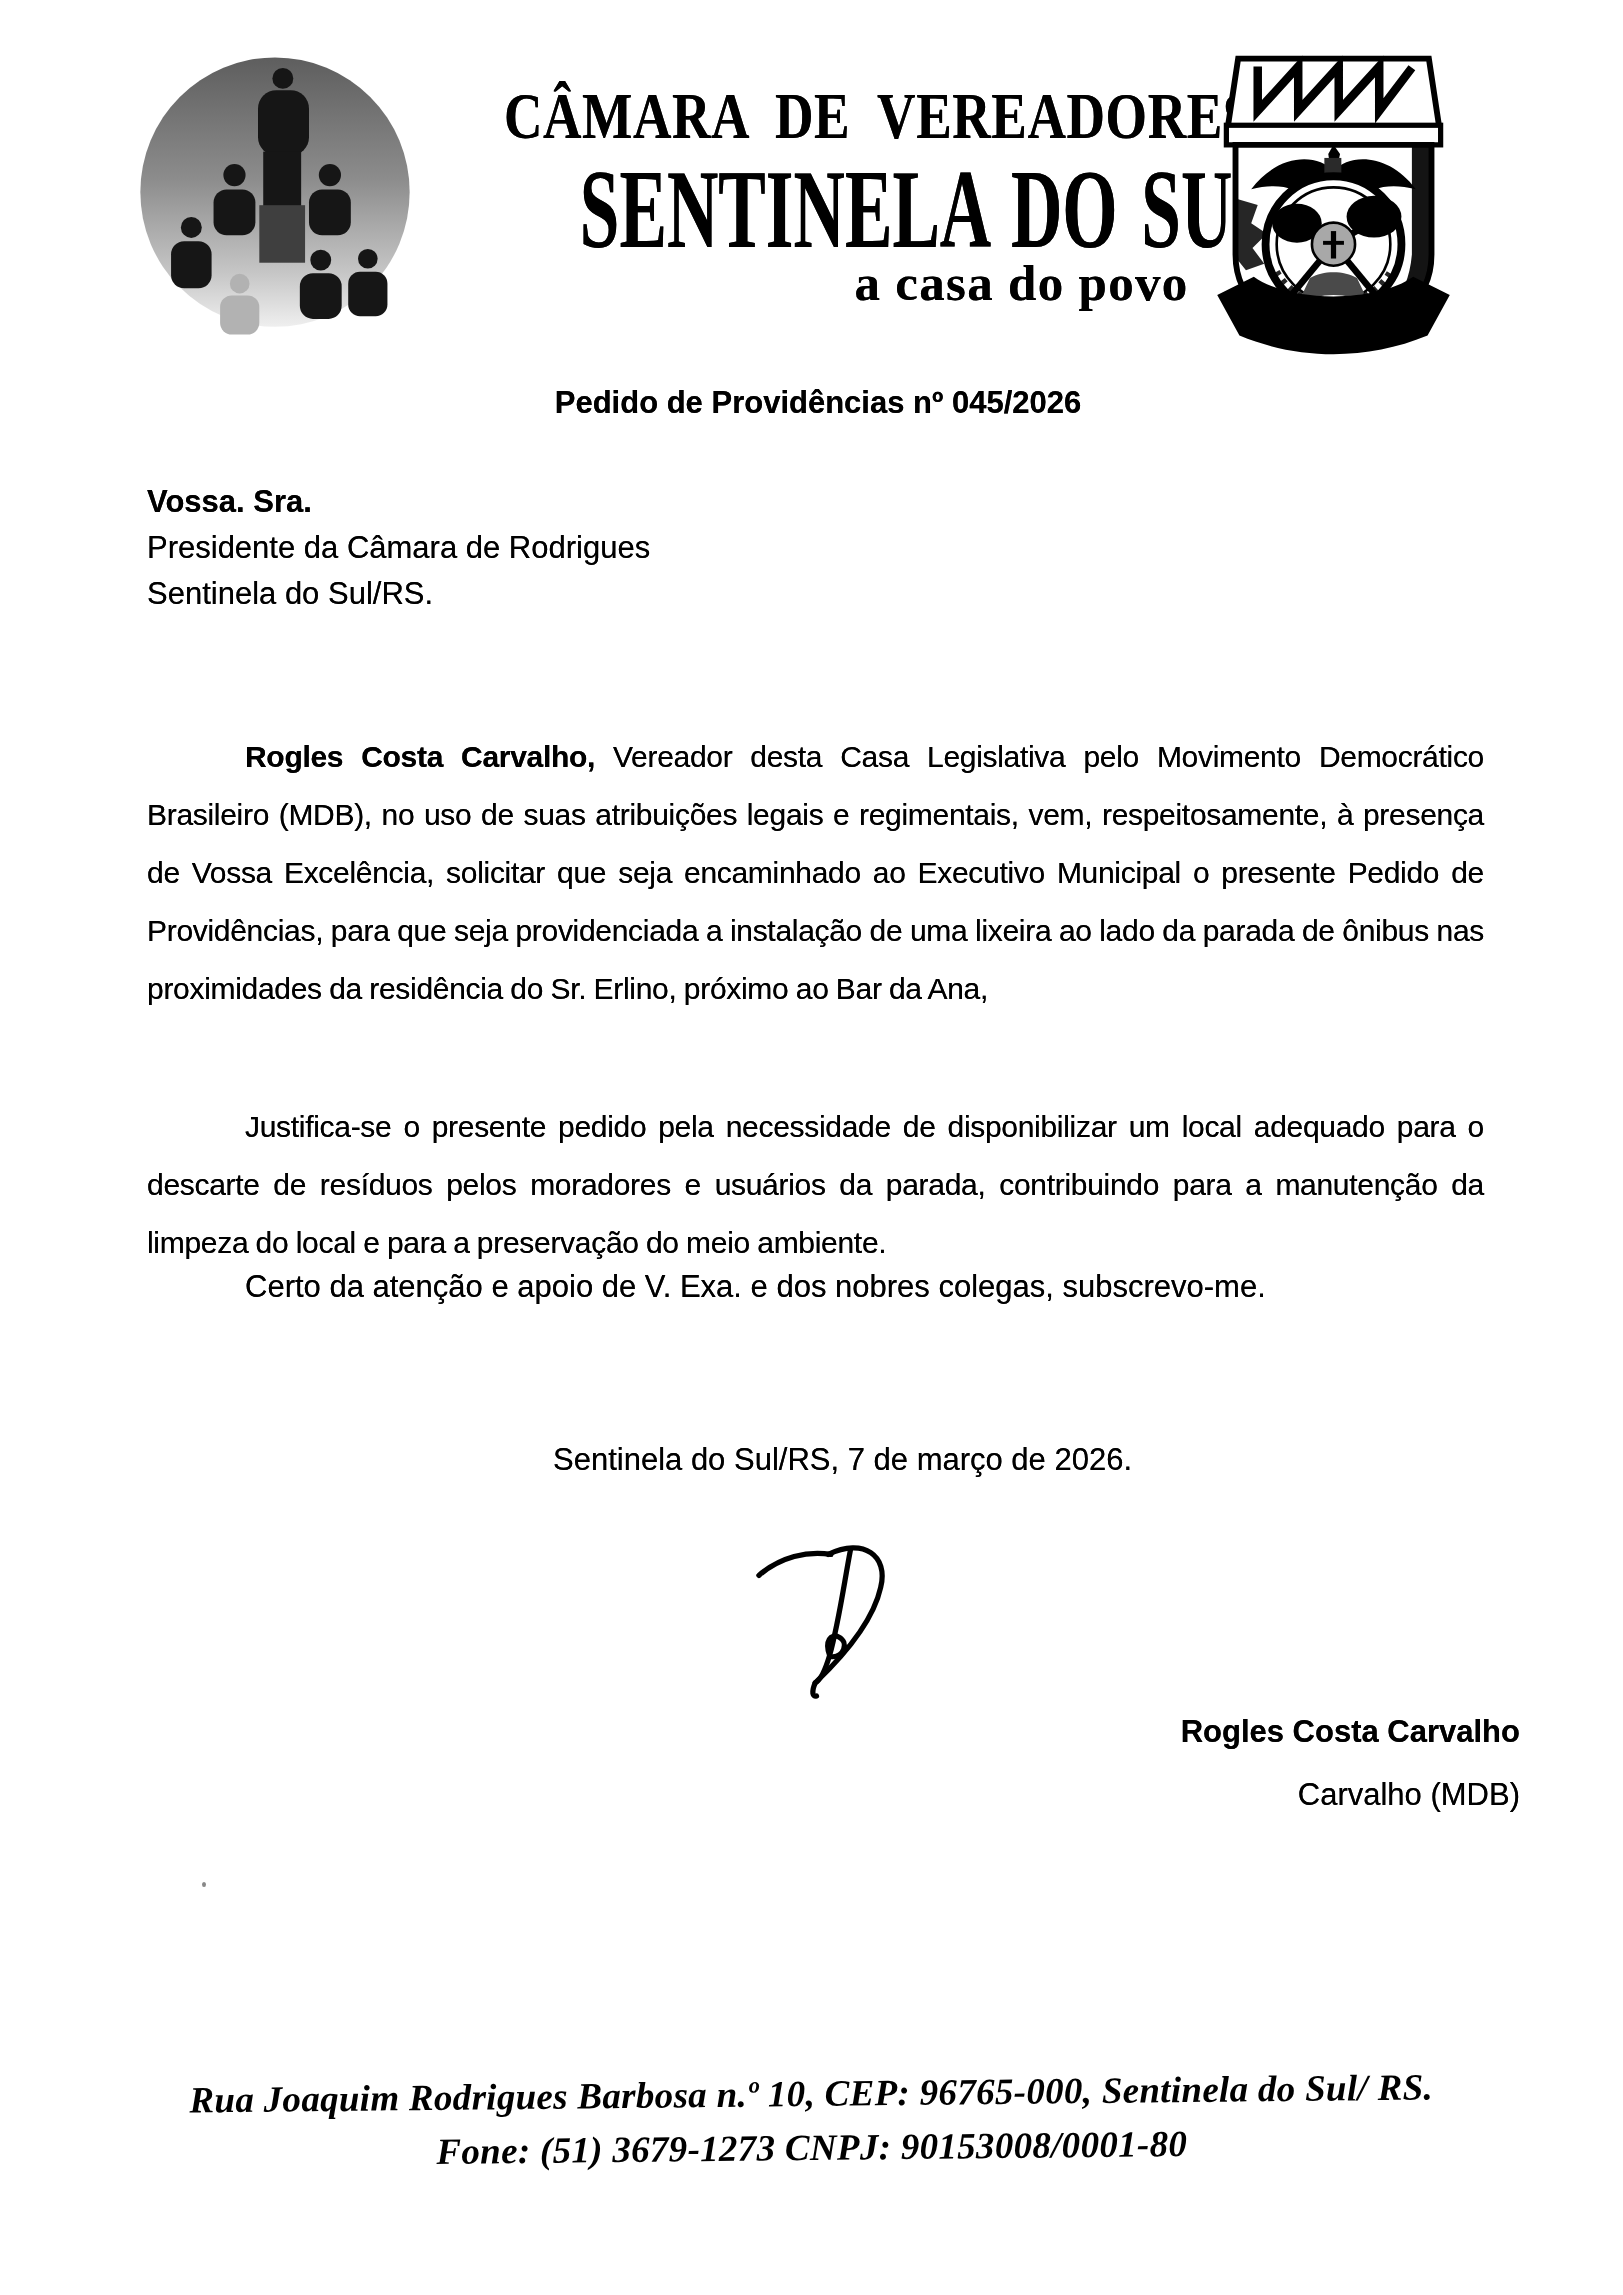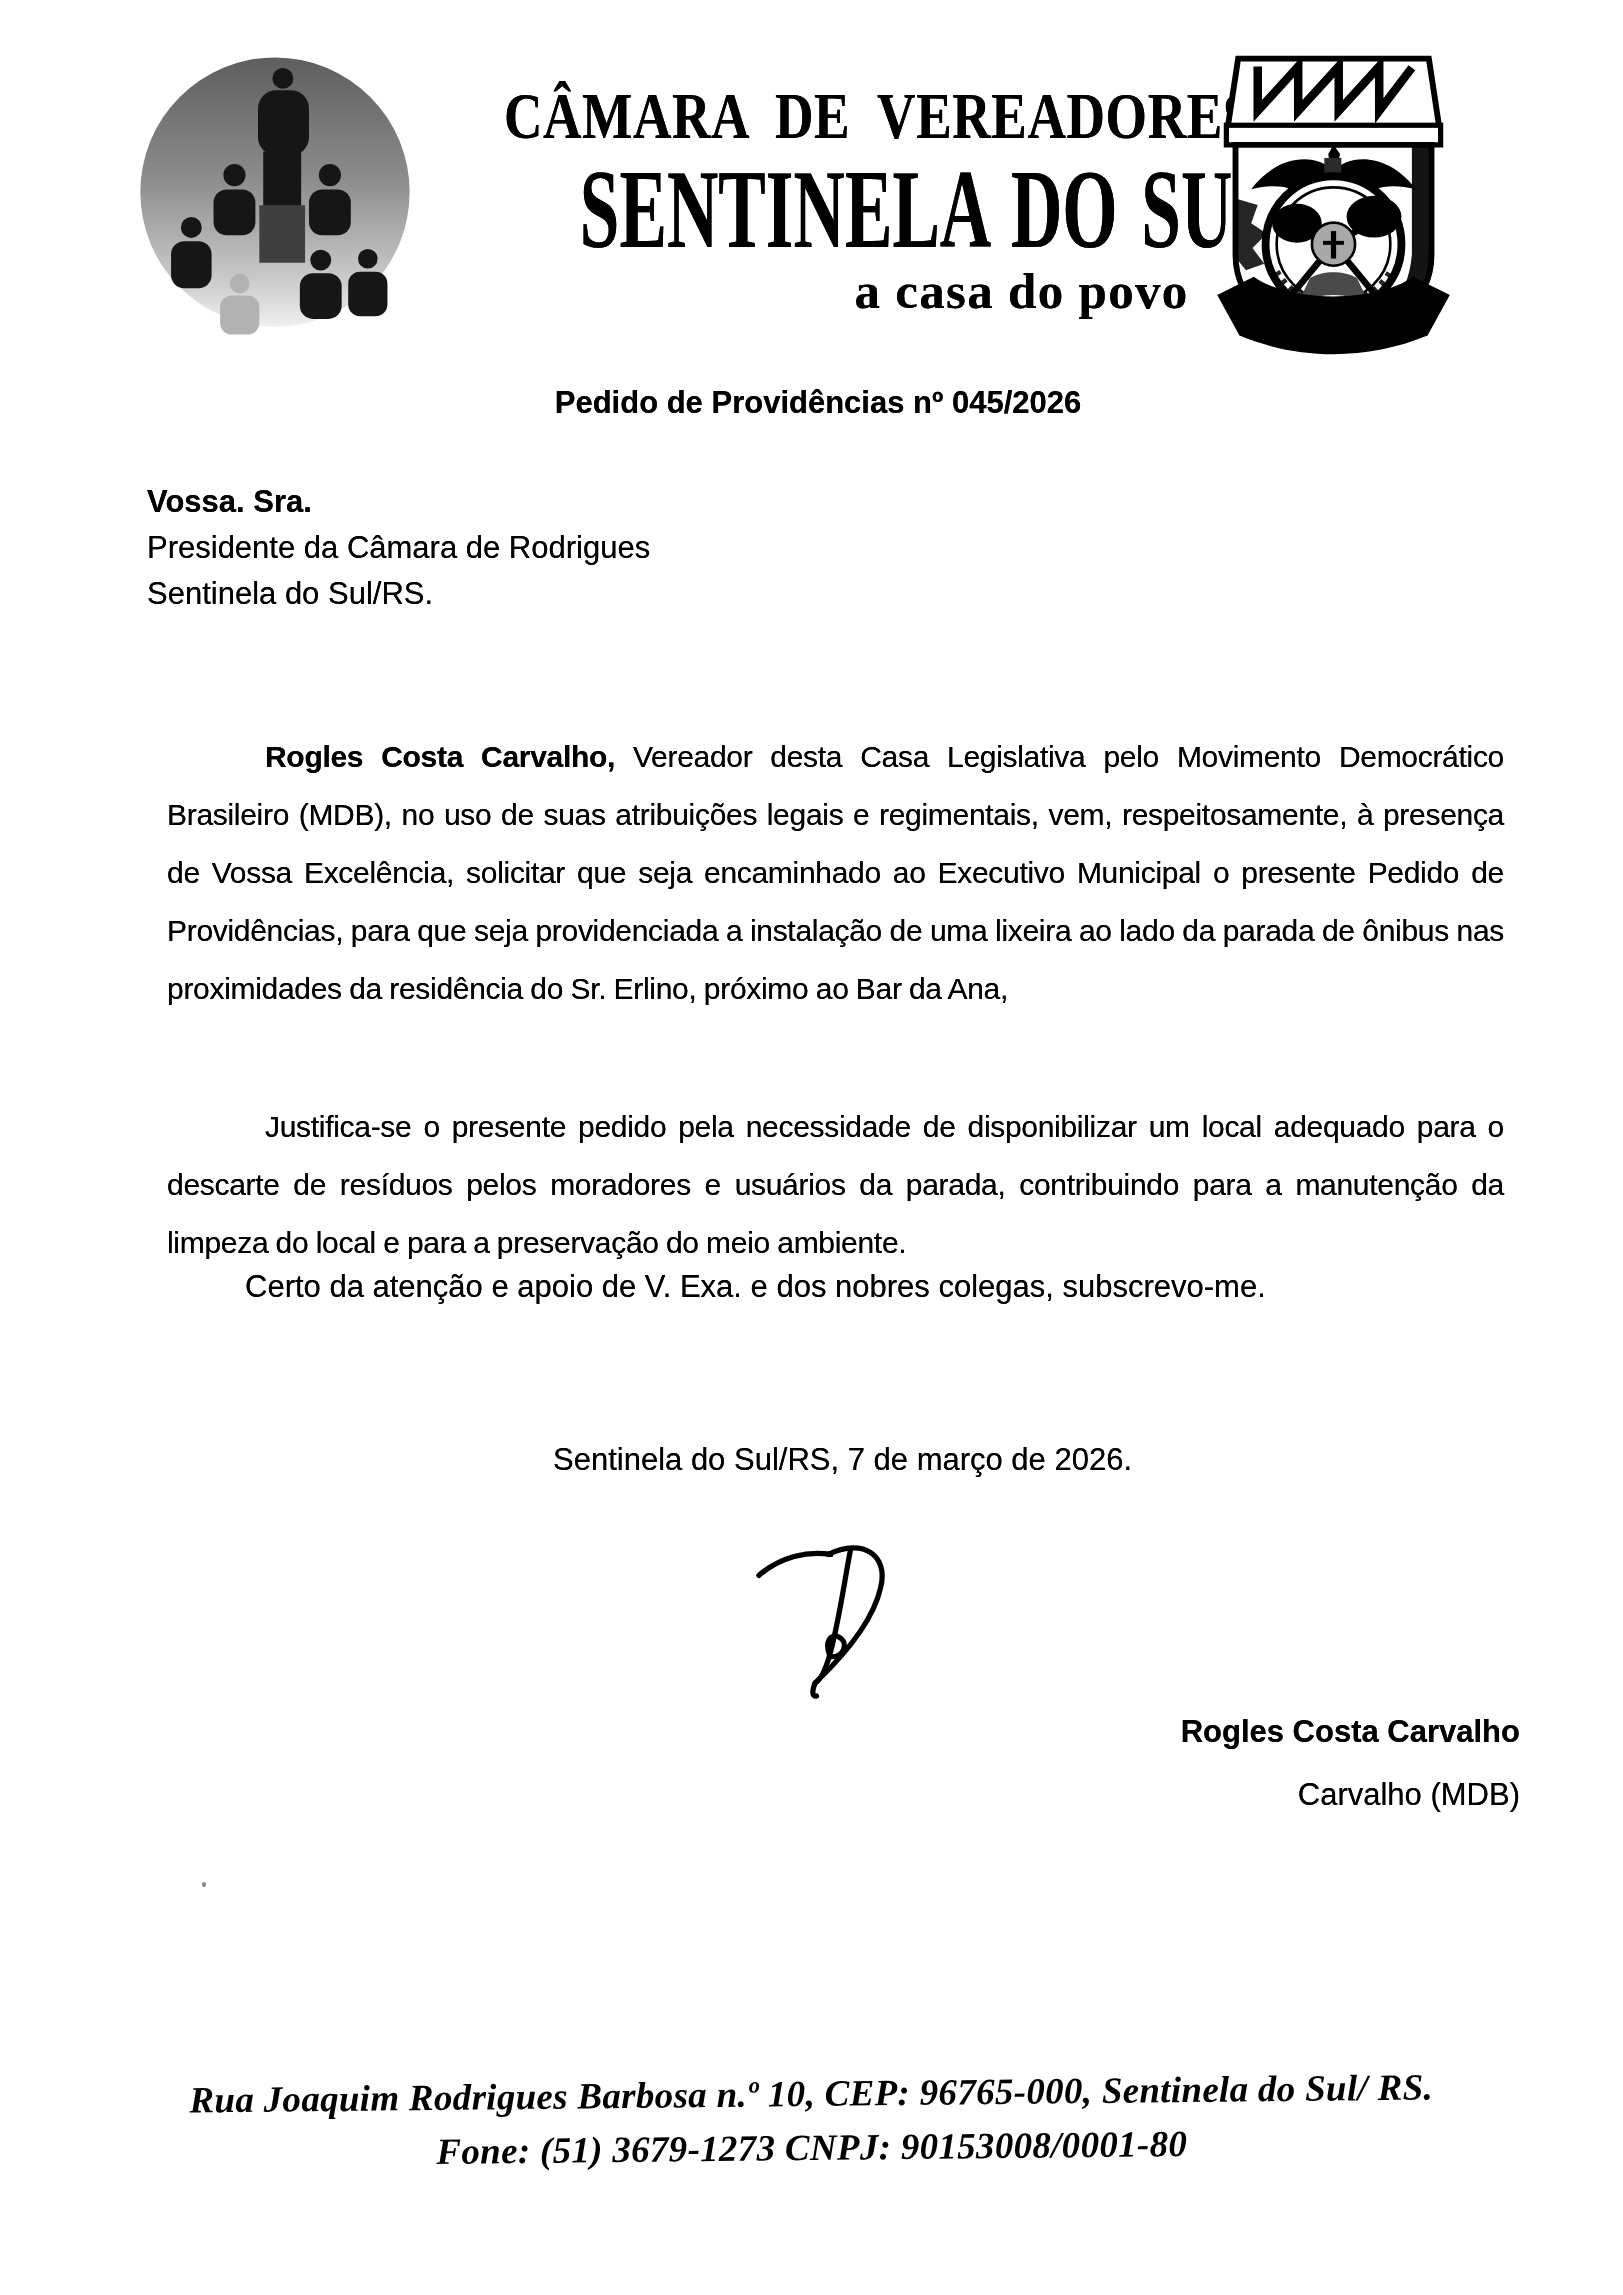--- a/index.html
+++ b/index.html
@@ -16,38 +16,38 @@
     white-space:nowrap;letter-spacing:0.7px;word-spacing:17px;
     transform:scaleX(.82);transform-origin:center;
   }
   .org-line2{
     position:absolute;left:432px;top:152px;width:799px;text-align:center;
     font-family:"Liberation Serif",serif;font-weight:bold;font-size:113px;line-height:113px;
     white-space:nowrap;letter-spacing:0;word-spacing:9.2px;
     transform:scaleX(.63);transform-origin:center;
   }
   .tagline{
-    position:absolute;left:812px;top:264px;width:419px;text-align:center;
+    position:absolute;left:812px;top:256px;width:419px;text-align:center;
     font-family:"Liberation Serif",serif;font-weight:bold;font-size:51px;line-height:55px;
     letter-spacing:1.3px;white-space:nowrap;
   }
   
   .ink{text-shadow:0 0 0.4px rgba(0,0,0,.85);}
   .doc-title{
     position:absolute;left:0;top:385px;width:1623px;text-align:center;
     font-size:31px;font-weight:bold;transform:translateX(6.5px);
   }
   .recipient{
     position:absolute;left:147px;top:479px;width:1337px;
     font-size:31px;line-height:46px;
   }
   .para{
     position:absolute;left:147px;width:1337px;
     font-size:30px;line-height:58px;text-align:justify;text-indent:98px;
-    letter-spacing:-0.3px;word-spacing:-0.7px;margin-left:20px;
+    letter-spacing:-0.3px;word-spacing:-0.7px;
   }
   .para1{top:698px;}
   .para2{top:1068px;}
   .closing{
     position:absolute;left:147px;top:1267px;width:1337px;
     font-size:31px;line-height:39px;text-indent:98px;
   }
   .dateline{
     position:absolute;left:553px;top:1440px;white-space:nowrap;
     font-size:31px;line-height:39px;

